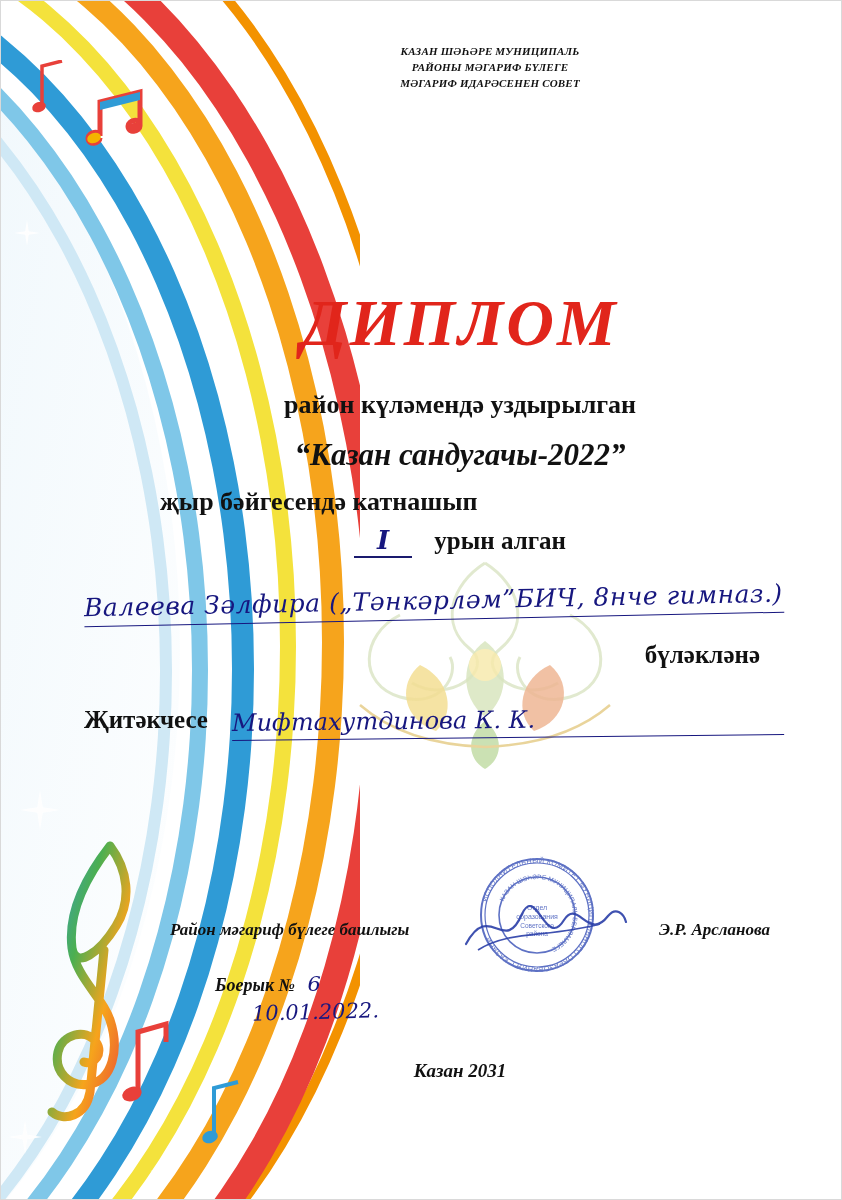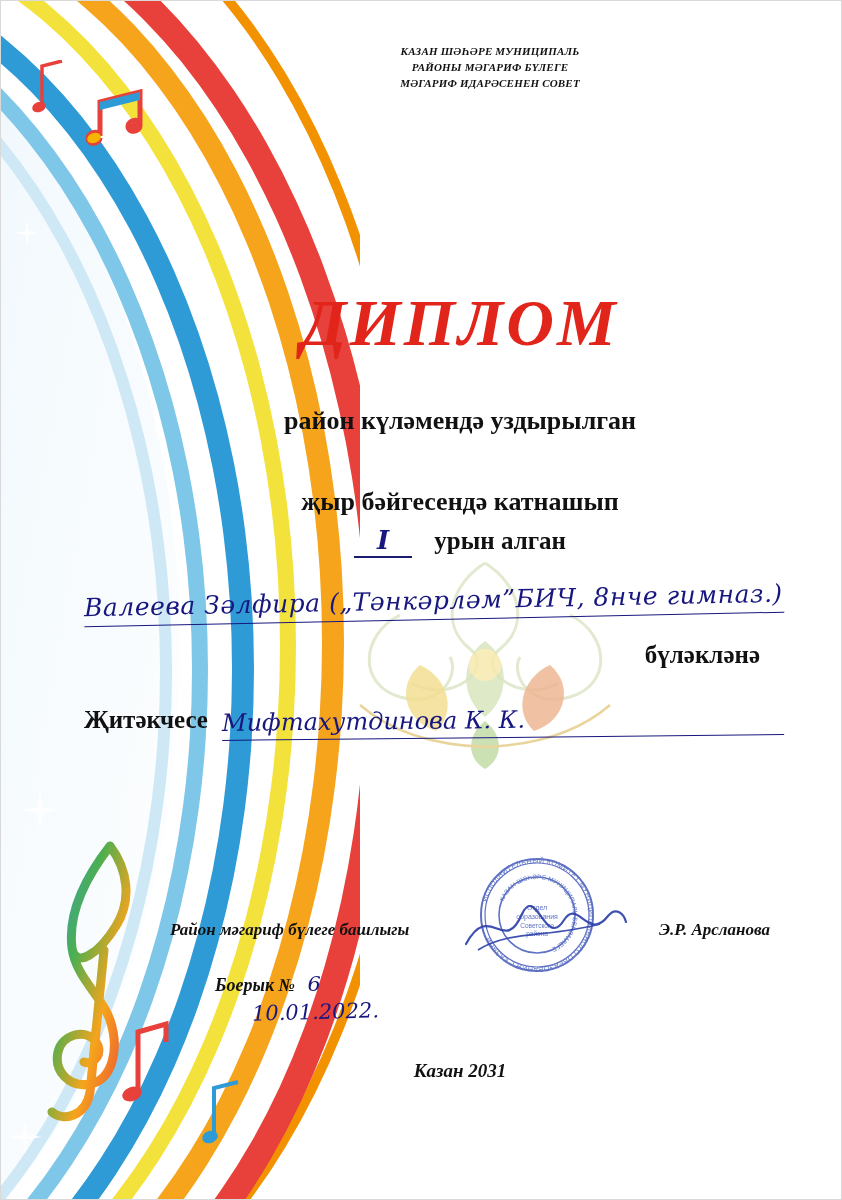--- a/index.html
+++ b/index.html
@@ -87,42 +87,42 @@
     text-align: center;
     font-family: "Liberation Serif", serif;
     font-weight: bold;
     font-style: italic;
     font-size: 66px;
     letter-spacing: 3px;
     color: #e1251b;
   }
   .sub1 {
     position: absolute;
-    left: 160px; top: 406px;
+    left: 160px; top: 390px;
     width: 600px;
     text-align: center;
     font-weight: bold;
     font-size: 26px;
     color: #111;
   }
   .sub2 {
     position: absolute;
     left: 160px; top: 437px;
     width: 600px;
     text-align: center;
     font-weight: bold;
     font-style: italic;
     font-size: 31px;
     color: #111;
   }
   .sub3 {
     position: absolute;
     left: 160px; top: 487px;
     width: 600px;
-    text-align: center;
+    text-align: left;
     font-weight: bold;
     font-size: 26px;
     color: #111;
   }
   .placeline {
     position: absolute;
     left: 160px; top: 525px;
     width: 600px;
     text-align: center;
     font-weight: bold;
@@ -165,21 +165,21 @@
     font-weight: bold;
     font-size: 25px;
     color: #111;
   }
   .leader-row {
     position: absolute;
     left: 84px; top: 706px;
     width: 700px;
     display: flex;
     align-items: baseline;
-    gap: 14px;
+    gap: 24px;
   }
   .leader-label {
     font-weight: bold;
     font-size: 25px;
     color: #111;
     white-space: nowrap;
   }
   .leader-value {
     flex: 1;
     font-size: 24px;
@@ -367,20 +367,21 @@
 
   <div class="header">
     <div>КАЗАН ШӘҺӘРЕ МУНИЦИПАЛЬ</div>
     <div>РАЙОНЫ МӘГАРИФ БҮЛЕГЕ</div>
     <div>МӘГАРИФ ИДАРӘСЕНЕН СОВЕТ</div>
   </div>
 
   <div class="title">ДИПЛОМ</div>
 
   <div class="sub1">район күләмендә уздырылган</div>
+  <div class="sub2">“Казан сандугачы-2022”</div>
   <div class="sub3">җыр бәйгесендә катнашып</div>
 
   <div class="placeline">
     <span class="place-value hand">I</span>
     <span>урын алган</span>
   </div>
 
   <div class="winner hand">Валеева  Зәлфира  („Тәнкәрләм”БИЧ, 8нче гимназ.)</div>
   <div class="awarded">бүләкләнә</div>
 

